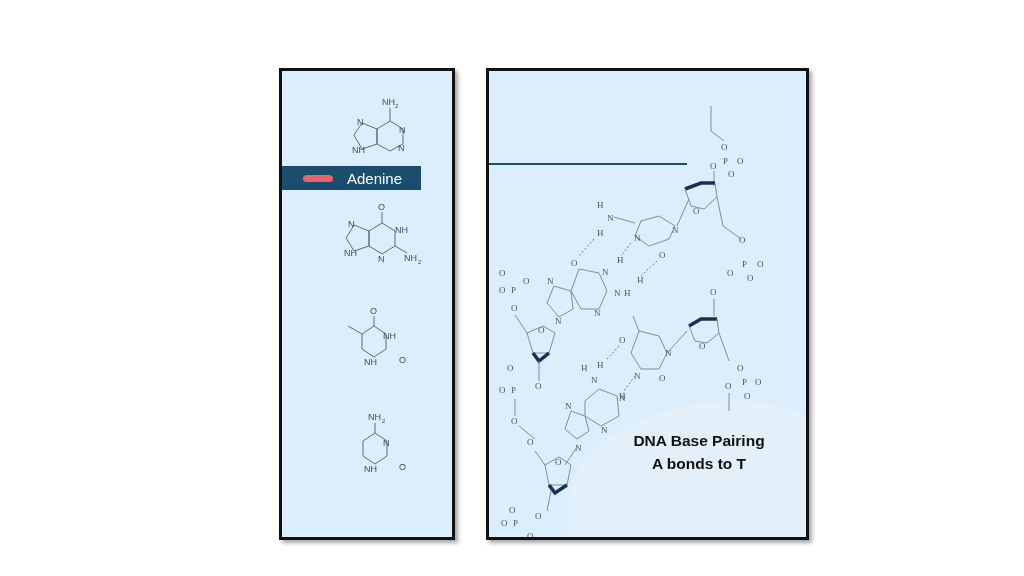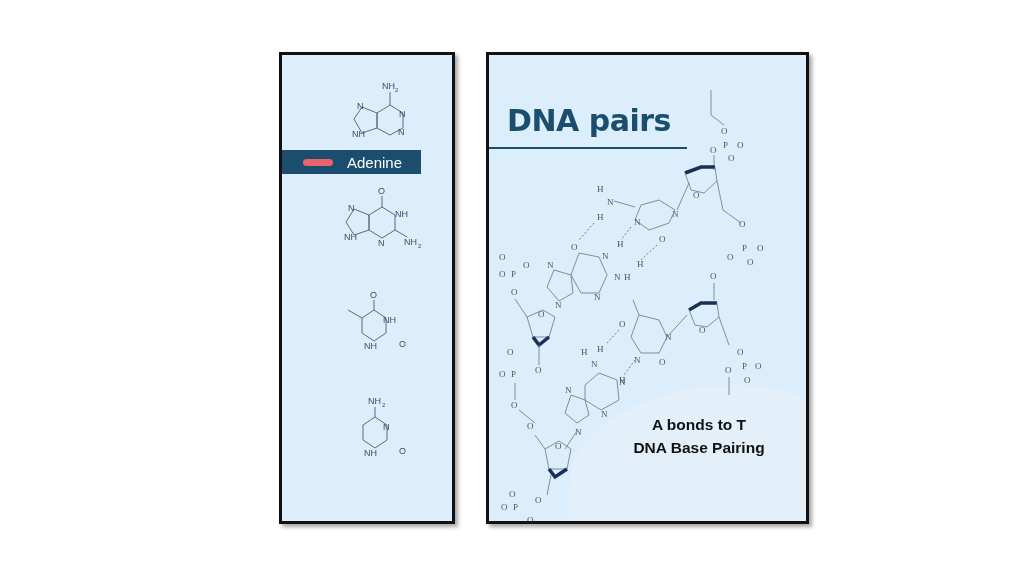--- a/index.html
+++ b/index.html
@@ -1,17 +1,17 @@
 <!DOCTYPE html>
 <html><head>
 <meta charset="utf-8">
 <style>
   html, body { margin:0; padding:0; }
   body { width:1024px; height:576px; background:#ffffff; position:relative; overflow:hidden; font-family:"Liberation Sans", sans-serif; }
-  .panel { position:absolute; background:#dcedfb; border:3px solid #111; box-shadow:3px 3px 4px rgba(0,0,0,0.35); box-sizing:border-box; }
+  .panel { position:absolute; background:#dcedfb; border:3px solid #111; box-shadow:3px 3px 4px rgba(0,0,0,0.35); box-sizing:border-box;margin-top:16px; }
   #left-panel { left:279px; top:52px; width:176px; height:472px; }
   #right-panel { left:486px; top:52px; width:323px; height:472px; overflow:hidden; }
   .label-bar { position:absolute; left:0; width:139px; height:24px; background:#1b4d6e; display:flex; align-items:center; }
   .pill { width:30px; height:7px; border-radius:4px; margin-left:21px; margin-right:14px; }
   .label-text { color:#ffffff; font-size:15px; font-family:"Liberation Sans", sans-serif; }
   .mol { position:absolute; left:0; top:0; }
   .mol text { font-family:"Liberation Sans", sans-serif; font-size:9px; fill:#3b4f63; }
   .mol line, .mol polyline, .mol polygon { stroke:#5a6d80; stroke-width:1; fill:none; }
   #title { position:absolute; left:18px; top:48px; font-size:30px; font-weight:bold; color:#1b4d6e; font-family:"DejaVu Sans", sans-serif; letter-spacing:-0.5px; }
   #title-rule { position:absolute; left:0; top:92px; width:198px; height:2px; background:#1b4d6e; }
@@ -74,21 +74,20 @@
     <line x1="93" y1="19" x2="93" y2="29"></line>
     <polygon points="93,29 105,37 105,52 93,60 81,52 81,37"></polygon>
     <text x="101" y="42">N</text>
       <text x="82" y="68">NH</text>
     <text x="117" y="66">O</text>
   </svg>
 </div>
 
 <div id="right-panel" class="panel">
   <div class="blob"></div>
-  <div id="title">DNA pairs</div>
   <div id="title-rule"></div>
 
   <svg id="helix" width="320" height="470">
 
     <line x1="222" y1="35" x2="222" y2="60"></line>
       <line x1="222" y1="60" x2="235" y2="70"></line>
     <text x="232" y="79">O</text>
       <text x="234" y="93">P</text>
       <text x="248" y="93">O</text>
       <text x="239" y="106">O</text>
@@ -193,16 +192,16 @@
     <line x1="230" y1="262" x2="240" y2="290"></line>
     <text x="248" y="300">O</text>
       <text x="253" y="314">P</text>
       <text x="266" y="314">O</text>
       <text x="236" y="318">O</text>
       <text x="255" y="328">O</text>
     <line x1="240" y1="322" x2="240" y2="340"></line>
   </svg>
 
   <div id="caption">
+    <div>DNA Base Pairing</div>
     <div>A bonds to T</div>
-    <div>DNA Base Pairing</div>
   </div>
 </div>
 
 </body></html>

